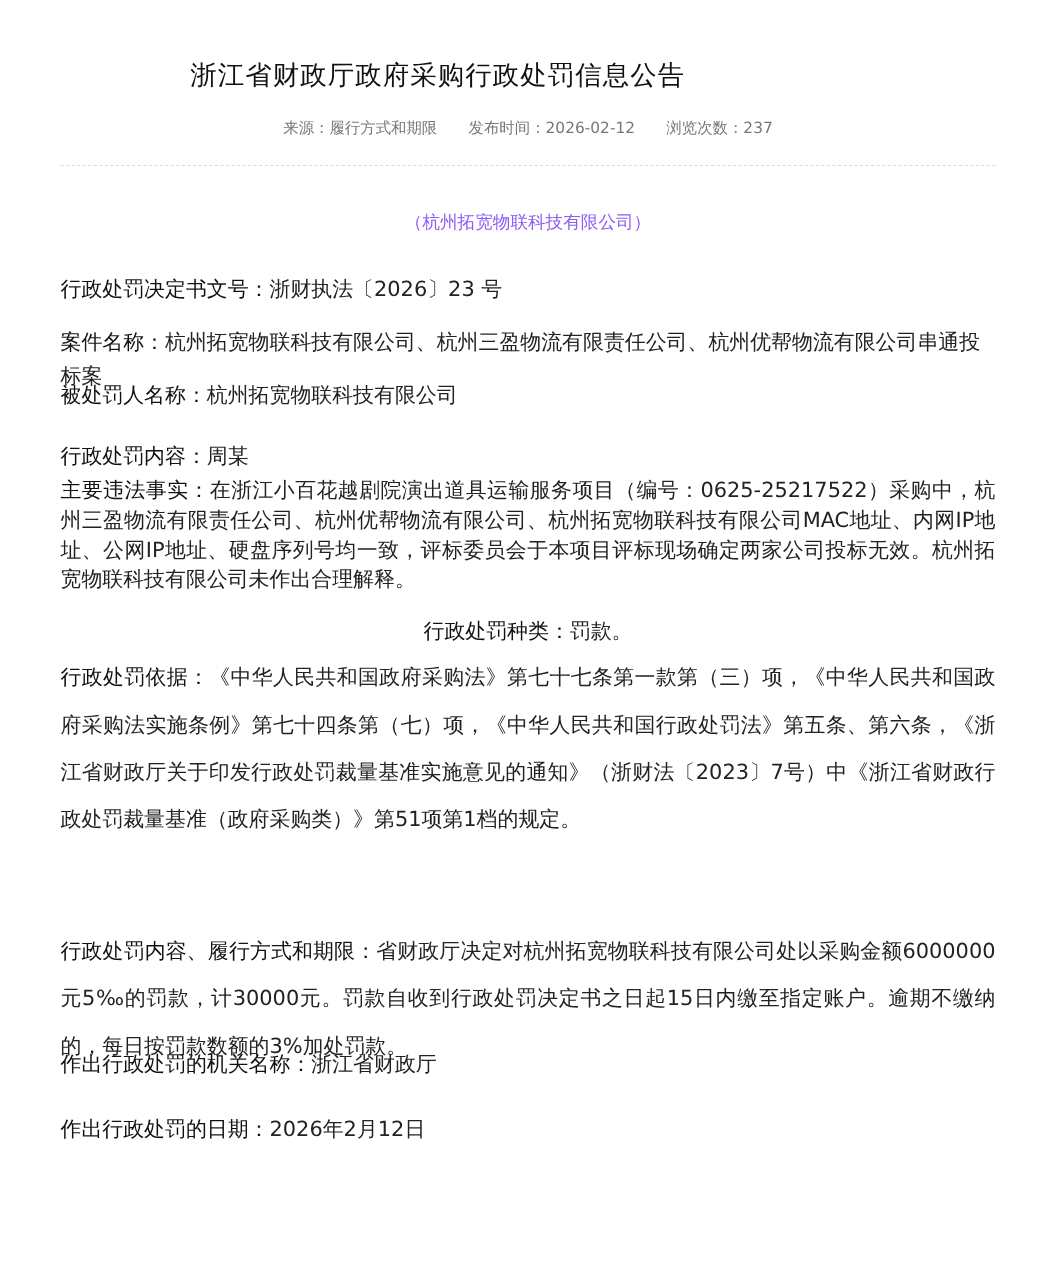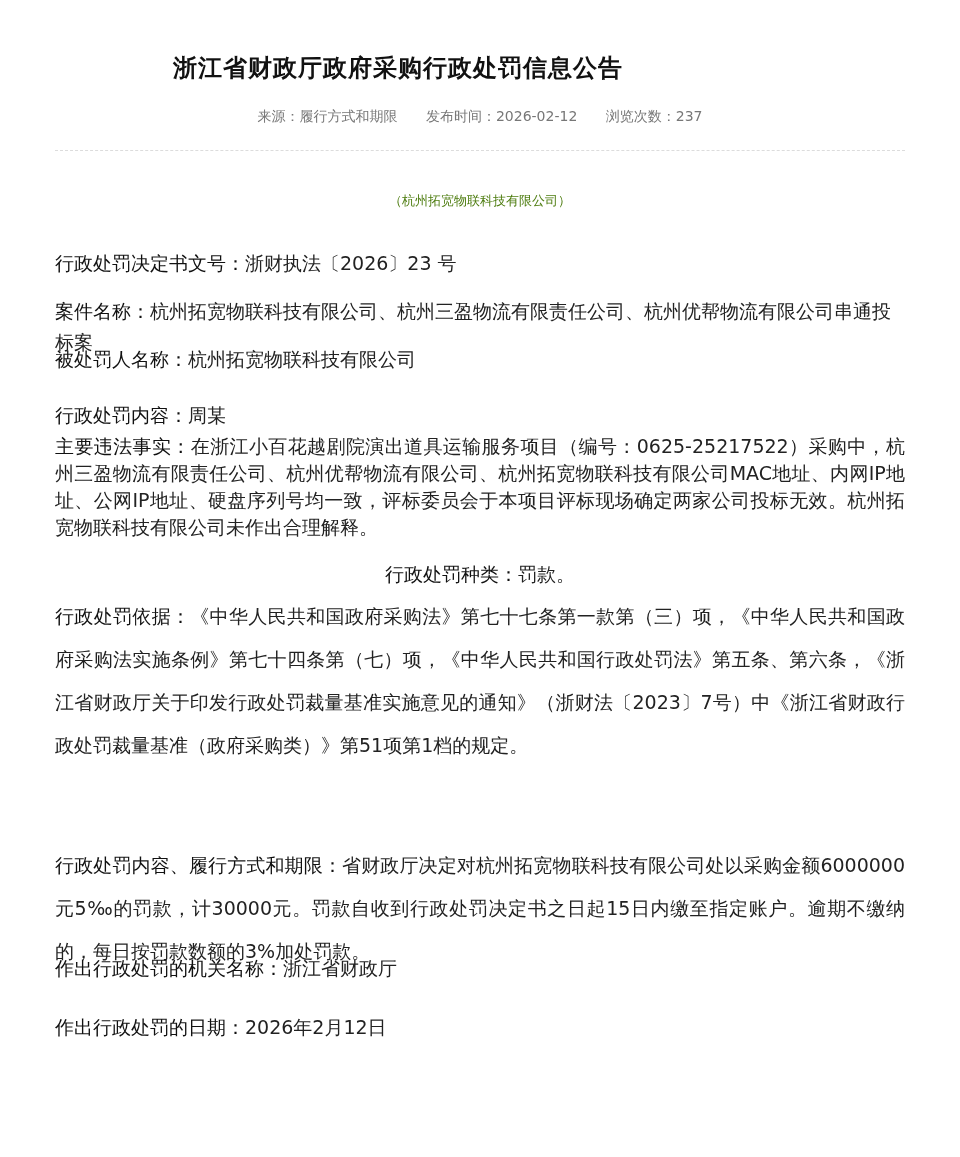--- a/index.html
+++ b/index.html
@@ -1,21 +1,21 @@
 <!DOCTYPE html>
 <html><head>
 <meta charset="utf-8">
 <style>
   html, body { margin: 0; padding: 0; background: #ffffff; }
   body { width: 960px; height: 1157px; font-family: "DejaVu Sans", "Liberation Sans", sans-serif; color: #1a1a1a; position: relative; overflow: hidden; }
-  .title { position: absolute; top: 52px; left: 0; width: 796px; text-align: center; font-size: 24px; font-weight: bold; letter-spacing: 1px; color: #111; }
+  .title { position: absolute; top: 52px; left: 0; width: 796px; text-align: center; font-size: 24px; font-weight: normal; letter-spacing: 1px; color: #111; }
   .meta { position: absolute; top: 108px; left: 0; width: 960px; text-align: center; font-size: 14px; color: #777; }
   .meta span { margin: 0 12px; }
   .divider { position: absolute; top: 150px; left: 55px; width: 850px; border-top: 1px dashed #dcdcdc; }
-  .company { position: absolute; top: 192px; left: 0; width: 960px; text-align: center; font-size: 13px; color: #4d7c0f; }
+  .company { position: absolute; top: 192px; left: 0; width: 960px; text-align: center; font-size: 16px; color: #8b5cf6; }
   .field { position: absolute; left: 55px; width: 850px; font-size: 19px; line-height: 31px; color: #222; }
   .field .label { font-weight: normal; color: #111; }
   .field.loose { line-height: 43px; }
   .field.justify { text-align: justify; text-align-last: left; }
 </style>
 </head>
 <body>
 
 <div class="title">浙江省财政厅政府采购行政处罚信息公告</div>
 <div class="meta">

